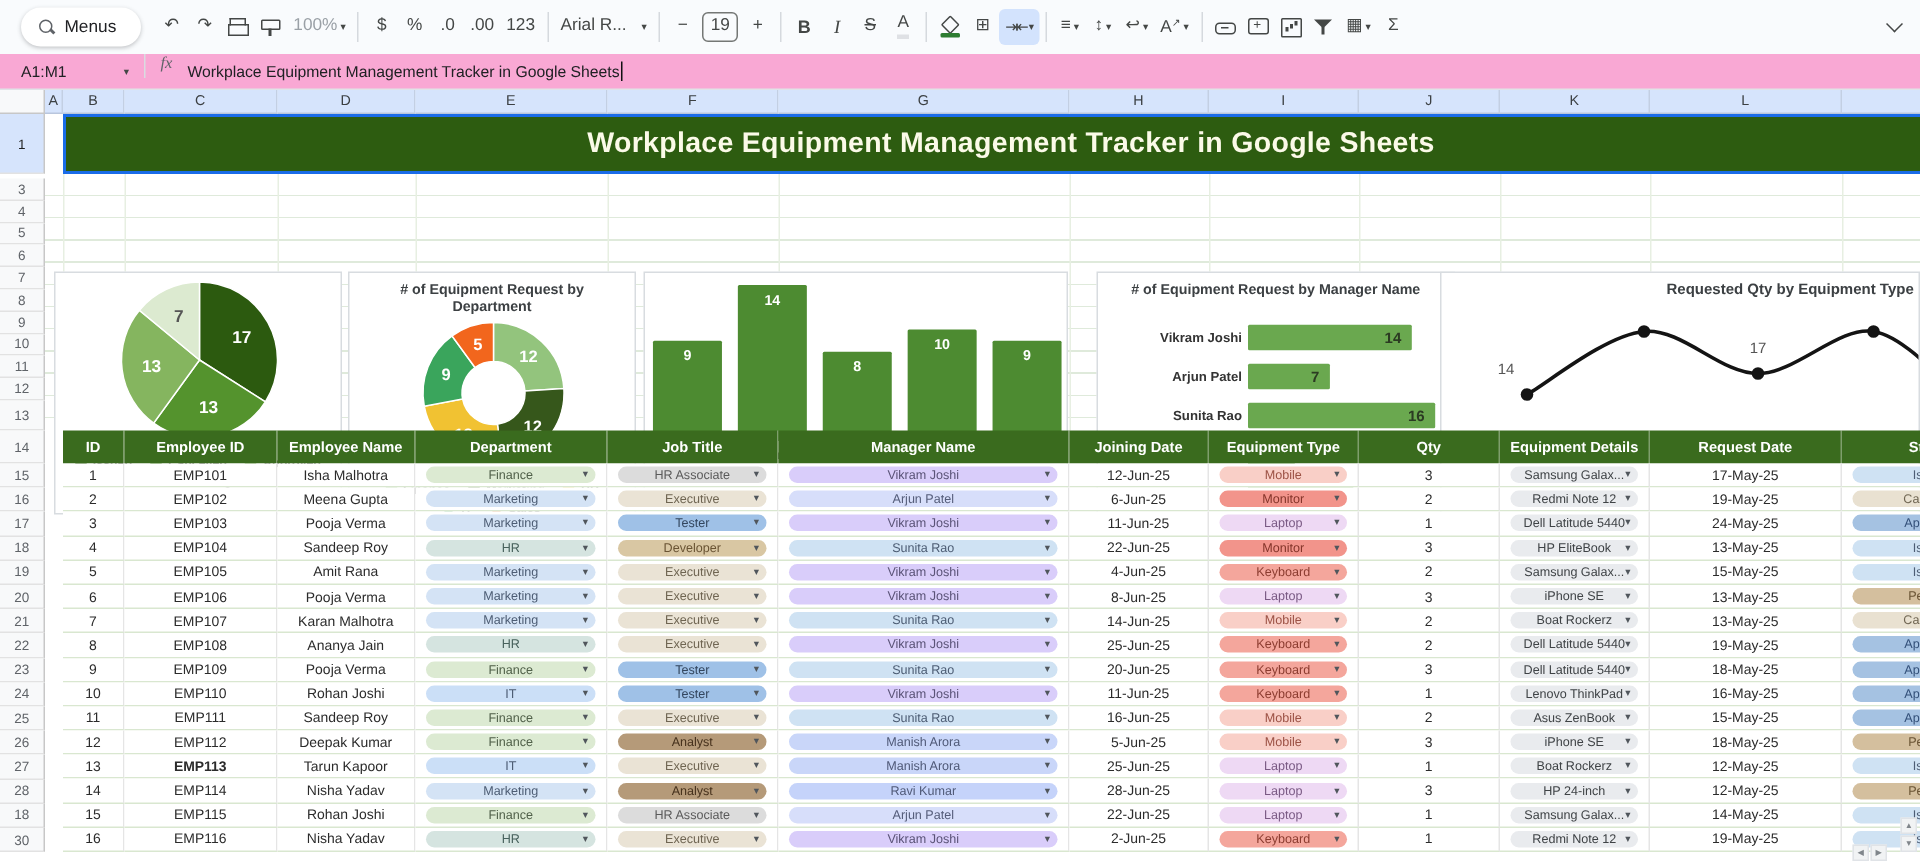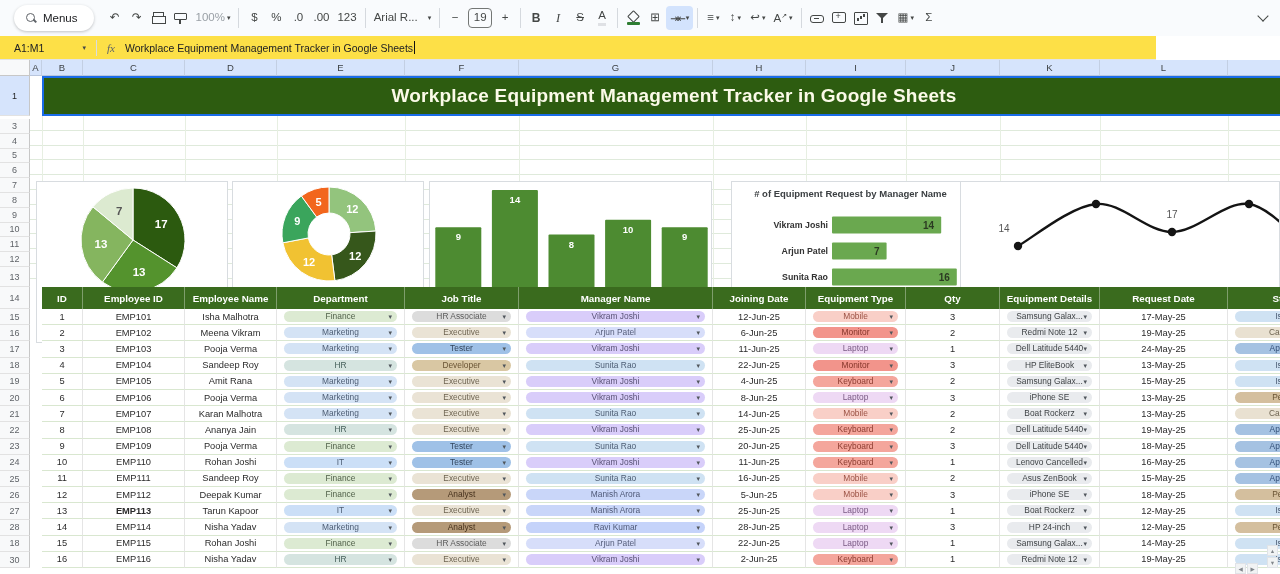--- a/index.html
+++ b/index.html
@@ -49,22 +49,22 @@
     box-shadow:3px -2px 0 0 #444746, 6px -4px 0 0 #444746; }
   .ic-filter::before { content:""; position:absolute; left:0; top:1px; border-left:6px solid transparent;
     border-right:6px solid transparent; border-top:6px solid #444746; }
   .ic-filter::after { content:""; position:absolute; left:5px; top:6px; width:2px; height:5px; background:#444746; }
   .merge-g { letter-spacing:-2px; font-size:10.5px; }
   .tb-collapse { position:absolute; right:12px; top:12px; width:10px; height:10px; cursor:pointer; }
   .tb-collapse::before { content:""; position:absolute; left:1px; top:0; width:7px; height:7px;
     border-right:1.6px solid #444746; border-bottom:1.6px solid #444746; transform:rotate(45deg); }
 
   
-  .formula-bar { position:absolute; left:0; top:36px; width:1156px; height:24px; background:#fde047;
-    border-bottom:1px solid #e0e3e7; display:flex; align-items:center; padding-left:14px; }
+  .formula-bar { position:absolute; left:0; top:36px; width:1280px; height:24px; background:#f9a8d4;
+    border-bottom:1px solid #e0e3e7; display:flex; padding-left:14px; }
   .name-box { width:72px; display:flex; align-items:center; justify-content:space-between;
     font-size:10.5px; color:#202124; cursor:pointer; }
   .fb-div { width:1px; height:16px; background:#dadce0; margin:0 10px; }
   .fx { font-style:italic; font-family:"Liberation Serif",serif; font-size:11px; color:#5f6368; margin-right:10px; }
   .fb-value { font-size:10.5px; color:#202124; display:flex; align-items:center; }
   .caret-bar { width:1px; height:13px; background:#111; margin-left:1px; }
 
   
   .sheet { position:absolute; left:0; top:60px; width:1280px; height:514px; overflow:hidden; background:#fff; }
   .corner { position:absolute; left:0; top:0; width:30px; height:16px; background:#f8f9fa;
@@ -336,21 +336,21 @@
               </div>
               <div class="legend-item">
                 <span class="legend-dot" style="background: rgb(133, 181, 95);"></span>
                 <span class="legend-label">Approved</span>
               </div>
               <div class="legend-item">
                 <span class="legend-dot" style="background: rgb(220, 234, 208);"></span>
                 <span class="legend-label">Pending</span>
               </div>
             </div></div>
-          <div class="panel" style="left: 202px; width: 192px;"><svg width="192" height="104">
+          <div class="panel" style="left: 202px; width: 192px;"><div class="chart-title"># of Equipment Request by Department</div><svg width="192" height="104">
               <path d="M96,5 A47,47 0 0 1 142.90725623612877,49.04884558212227 L116.95856129699371,50.681399089884415 A21,21 0 0 0 96,31 Z" fill="#93c47d" stroke="#fff" stroke-width="1"></path>
               <text x="119.27460160157541" y="31.21506666767201" font-size="11" fill="#ffffff" text-anchor="middle" font-family="Liberation Sans, sans-serif" font-weight="bold">12</text>
               <path d="M142.90725623612877,49.04884558212227 A47,47 0 0 1 101.89066197752231,98.62939096178044 L98.6319979048504,72.83440872760403 A21,21 0 0 0 116.95856129699371,50.681399089884415 Z" fill="#36571b" stroke="#fff" stroke-width="1"></path>
               <text x="122.19745025437683" y="77.67241565145545" font-size="11" fill="#ffffff" text-anchor="middle" font-family="Liberation Sans, sans-serif" font-weight="bold">12</text>
               <path d="M101.89066197752231,98.62939096178044 A47,47 0 0 1 49.83249921575163,60.806921785529056 L75.37196773469753,55.93500760630022 A21,21 0 0 0 98.6319979048504,72.83440872760403 Z" fill="#f1c232" stroke="#fff" stroke-width="1"></path>
               <text x="76.01530142205591" y="83.5065778087482" font-size="11" fill="#ffffff" text-anchor="middle" font-family="Liberation Sans, sans-serif" font-weight="bold">12</text>
               <path d="M49.83249921575163,60.806921785529056 A47,47 0 0 1 68.37409314225376,13.976201264377472 L83.65650970185806,35.010643118126104 A21,21 0 0 0 75.37196773469753,55.93500760630022 Z" fill="#3aa55c" stroke="#fff" stroke-width="1"></path>
               <text x="64.38759947979946" y="43.48376520872094" font-size="11" fill="#ffffff" text-anchor="middle" font-family="Liberation Sans, sans-serif" font-weight="bold">9</text>
               <path d="M68.37409314225376,13.976201264377472 A47,47 0 0 1 95.99999999999999,5 L96,31 A21,21 0 0 0 83.65650970185806,35.010643118126104 Z" fill="#f2661d" stroke="#fff" stroke-width="1"></path>
               <text x="85.49342219125178" y="23.664078445964783" font-size="11" fill="#ffffff" text-anchor="middle" font-family="Liberation Sans, sans-serif" font-weight="bold">5</text>
@@ -403,21 +403,21 @@
               <text x="96" y="81" font-size="8.8" fill="#333" text-anchor="end" font-family="Liberation Sans, sans-serif" font-weight="bold">Sunita Rao</text>
               <rect x="100" y="69.5" width="124.8" height="17" fill="#6aa84f" rx="1"></rect>
               <text x="217.8" y="81.5" font-size="10" fill="#2b3b22" text-anchor="end" font-family="Liberation Sans, sans-serif" font-weight="bold">16</text>
               <text x="96" y="107" font-size="8.8" fill="#333" text-anchor="end" font-family="Liberation Sans, sans-serif" font-weight="bold">Manish Arora</text>
               <rect x="100" y="95.5" width="31.2" height="17" fill="#6aa84f" rx="1"></rect>
               <text x="124.19999999999999" y="107.5" font-size="10" fill="#2b3b22" text-anchor="end" font-family="Liberation Sans, sans-serif" font-weight="bold">4</text>
               <text x="96" y="133" font-size="8.8" fill="#333" text-anchor="end" font-family="Liberation Sans, sans-serif" font-weight="bold">Ravi Kumar</text>
               <rect x="100" y="121.5" width="70.2" height="17" fill="#6aa84f" rx="1"></rect>
               <text x="163.2" y="133.5" font-size="10" fill="#2b3b22" text-anchor="end" font-family="Liberation Sans, sans-serif" font-weight="bold">9</text>
             </svg></div>
-          <div class="panel" style="left: 930px; width: 320px;"><svg width="360" height="142">
+          <div class="panel" style="left: 930px; width: 320px;"><div class="line-title">Requested Qty by Equipment Type</div><svg width="360" height="142">
               <path d="M57,64C70,57 109.33333333333333,24.333333333333332 135,22C160.66666666666666,19.666666666666668 185.5,50 211,50C236.5,50 264.5,18.333333333333332 288,22C311.5,25.666666666666668 341.3333333333333,63.666666666666664 352,72" fill="none" stroke="#141414" stroke-width="2.4"></path>
               <circle cx="57" cy="64" r="4.2" fill="#141414"></circle>
               <circle cx="135" cy="22" r="4.2" fill="#141414"></circle>
               <circle cx="211" cy="50" r="4.2" fill="#141414"></circle>
               <circle cx="288" cy="22" r="4.2" fill="#141414"></circle>
               <text x="43" y="50" font-size="10" fill="#555" text-anchor="middle" font-family="Liberation Sans, sans-serif" font-weight="normal">14</text>
               <text x="211" y="36" font-size="10" fill="#555" text-anchor="middle" font-family="Liberation Sans, sans-serif" font-weight="normal">17</text>
               <text x="57" y="134" font-size="8.2" fill="#333" text-anchor="middle" font-family="Liberation Sans, sans-serif" font-weight="bold">Mobile</text>
               <text x="135" y="134" font-size="8.2" fill="#333" text-anchor="middle" font-family="Liberation Sans, sans-serif" font-weight="bold">Monitor</text>
               <text x="211" y="134" font-size="8.2" fill="#333" text-anchor="middle" font-family="Liberation Sans, sans-serif" font-weight="bold">Laptop</text>
@@ -479,21 +479,21 @@
           <div class="td" style="width: 128px;">17-May-25</div>
           <div class="td" style="width: 120px;">
             <div class="pill" style="background: rgb(207, 226, 243); color: rgb(77, 93, 116);">
               <span>Issued</span>
             </div>
           </div>
         </div>
         <div class="trow">
           <div class="td" style="width: 41px;">2</div>
           <div class="td" style="width: 102px;">EMP102</div>
-          <div class="td" style="width: 92px;">Meena Vikram</div>
+          <div class="td" style="width: 92px;">Meena Gupta</div>
           <div class="td" style="width: 128px;">
             <div class="pill" style="background: rgb(212, 227, 245); color: rgb(77, 93, 116);">
               <span>Marketing</span>
               <span class="pdd">▾</span>
             </div>
           </div>
           <div class="td" style="width: 114px;">
             <div class="pill" style="background: rgb(234, 227, 213); color: rgb(111, 101, 82);">
               <span>Executive</span>
               <span class="pdd">▾</span>
@@ -852,21 +852,21 @@
           <div class="td" style="width: 93px;">11-Jun-25</div>
           <div class="td" style="width: 100px;">
             <div class="pill" style="background: rgb(244, 166, 156); color: rgb(140, 60, 48);">
               <span>Keyboard</span>
               <span class="pdd">▾</span>
             </div>
           </div>
           <div class="td" style="width: 94px;">1</div>
           <div class="td" style="width: 100px;">
             <div class="pill" style="background: rgb(233, 235, 238); color: rgb(63, 67, 70);">
-              <span>Lenovo Cancelled</span>
+              <span>Lenovo ThinkPad</span>
               <span class="pdd">▾</span>
             </div>
           </div>
           <div class="td" style="width: 128px;">16-May-25</div>
           <div class="td" style="width: 120px;">
             <div class="pill" style="background: rgb(165, 194, 226); color: rgb(52, 81, 122);">
               <span>Approved</span>
             </div>
           </div>
         </div>

